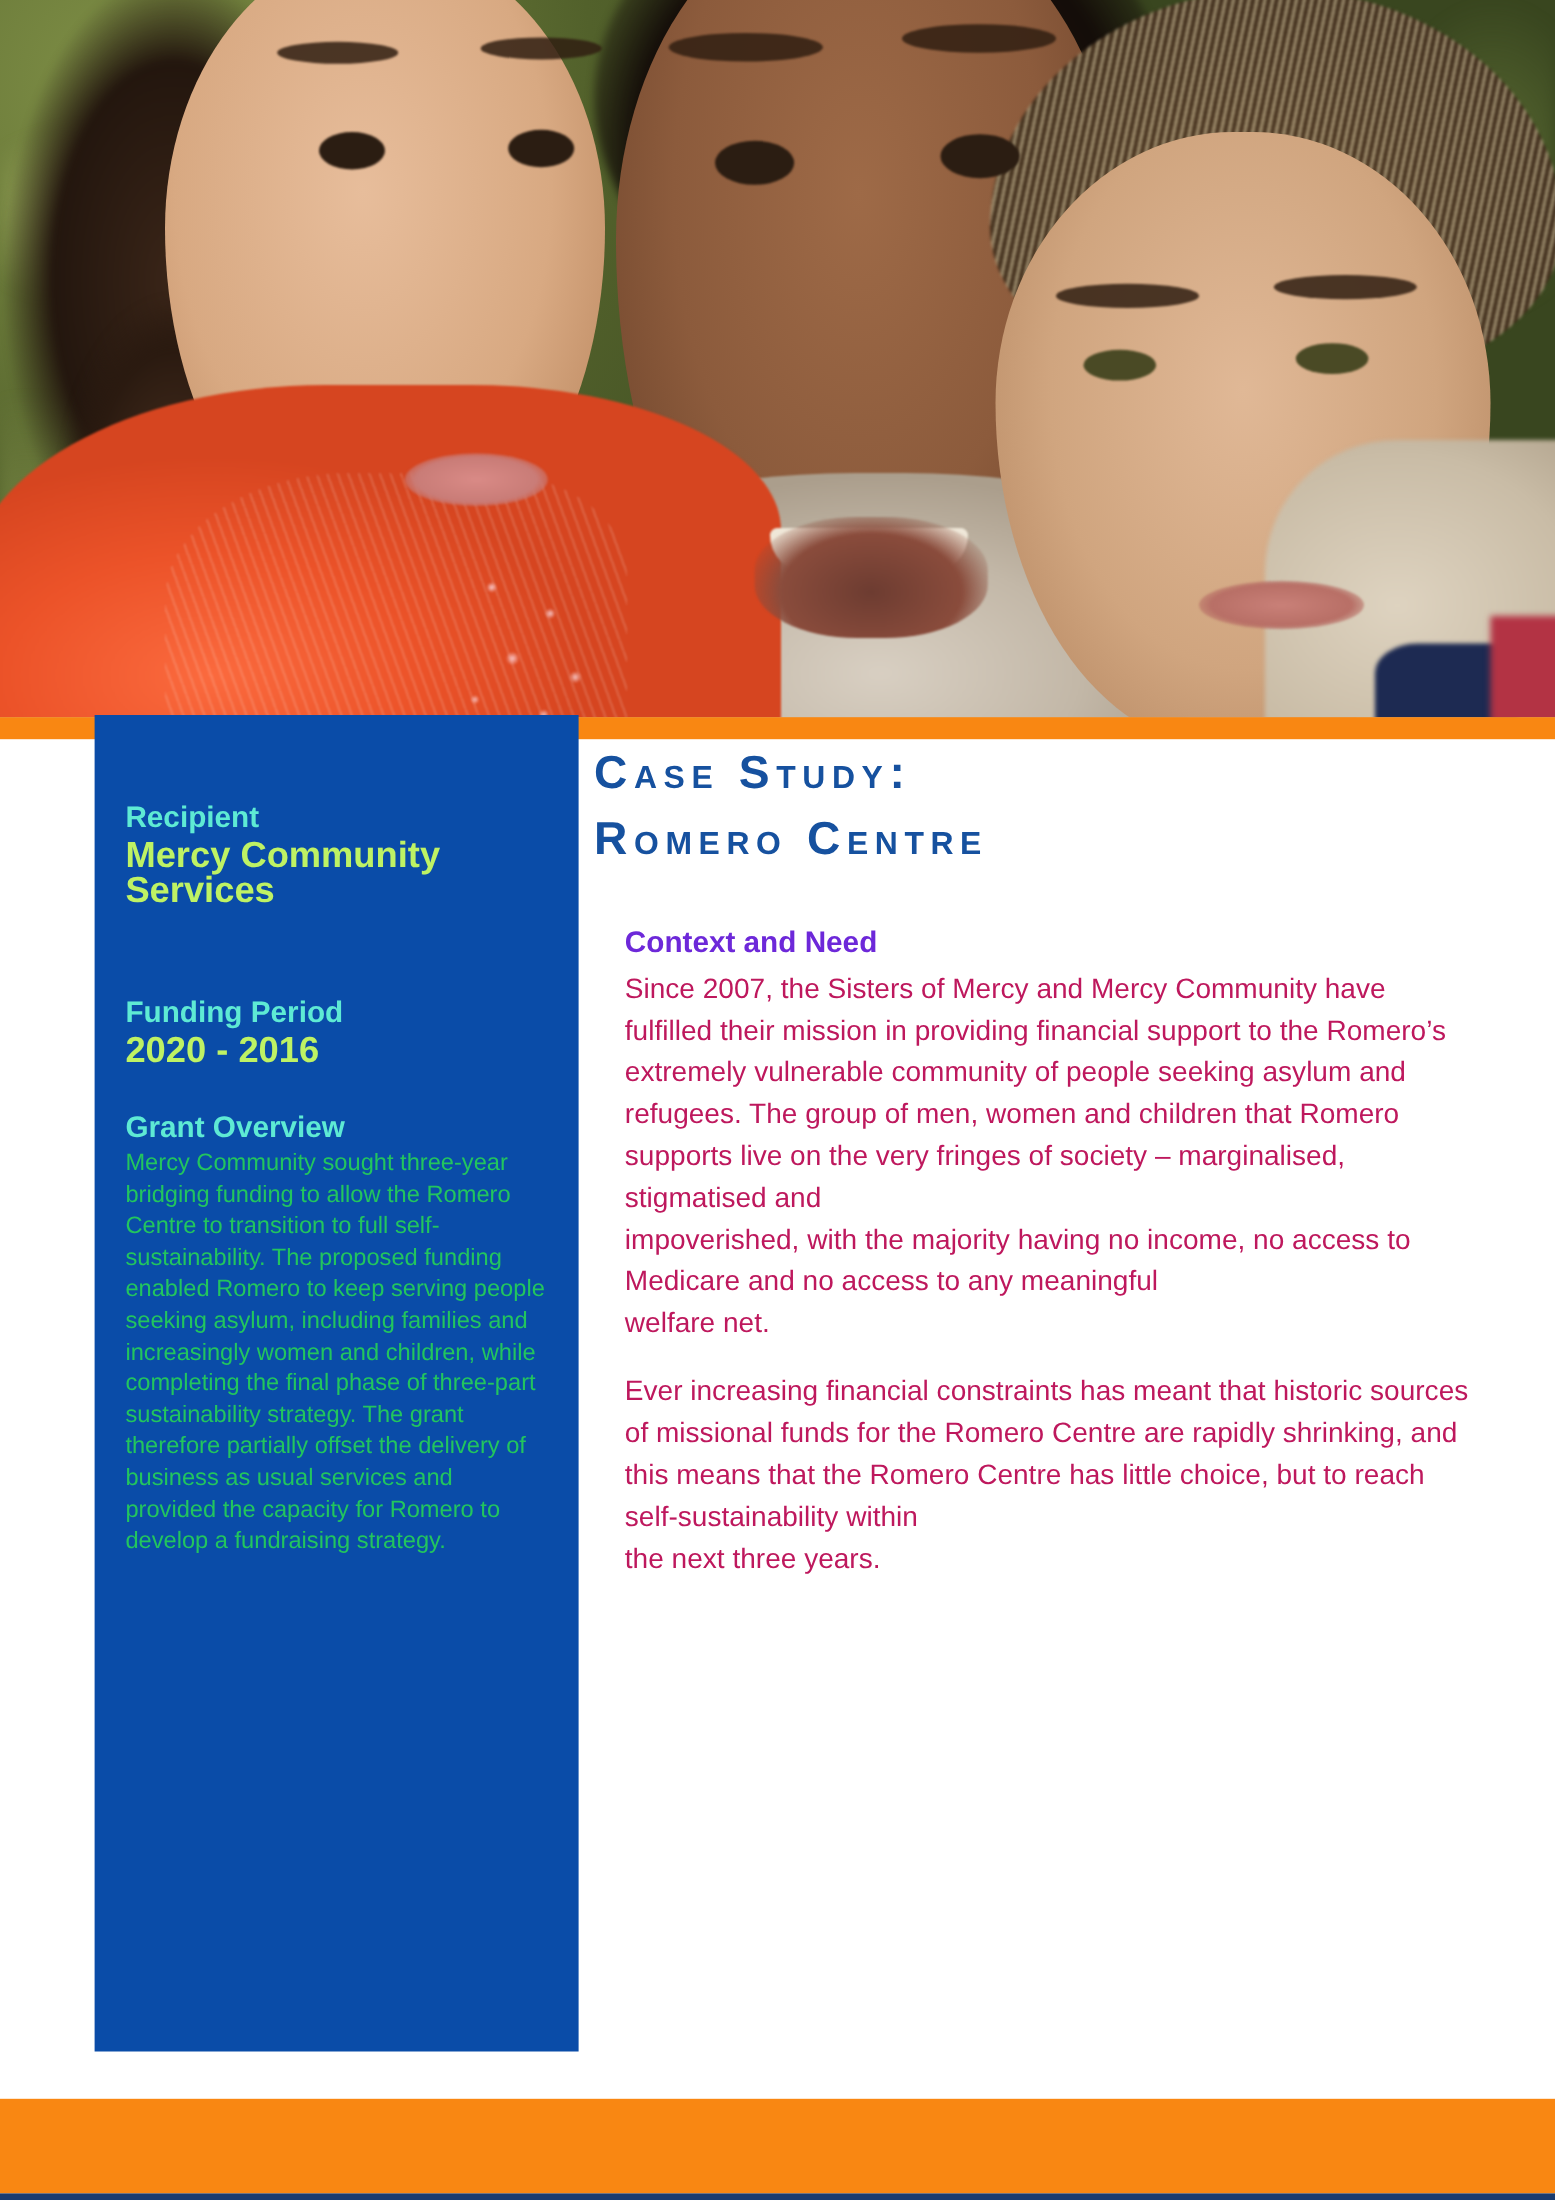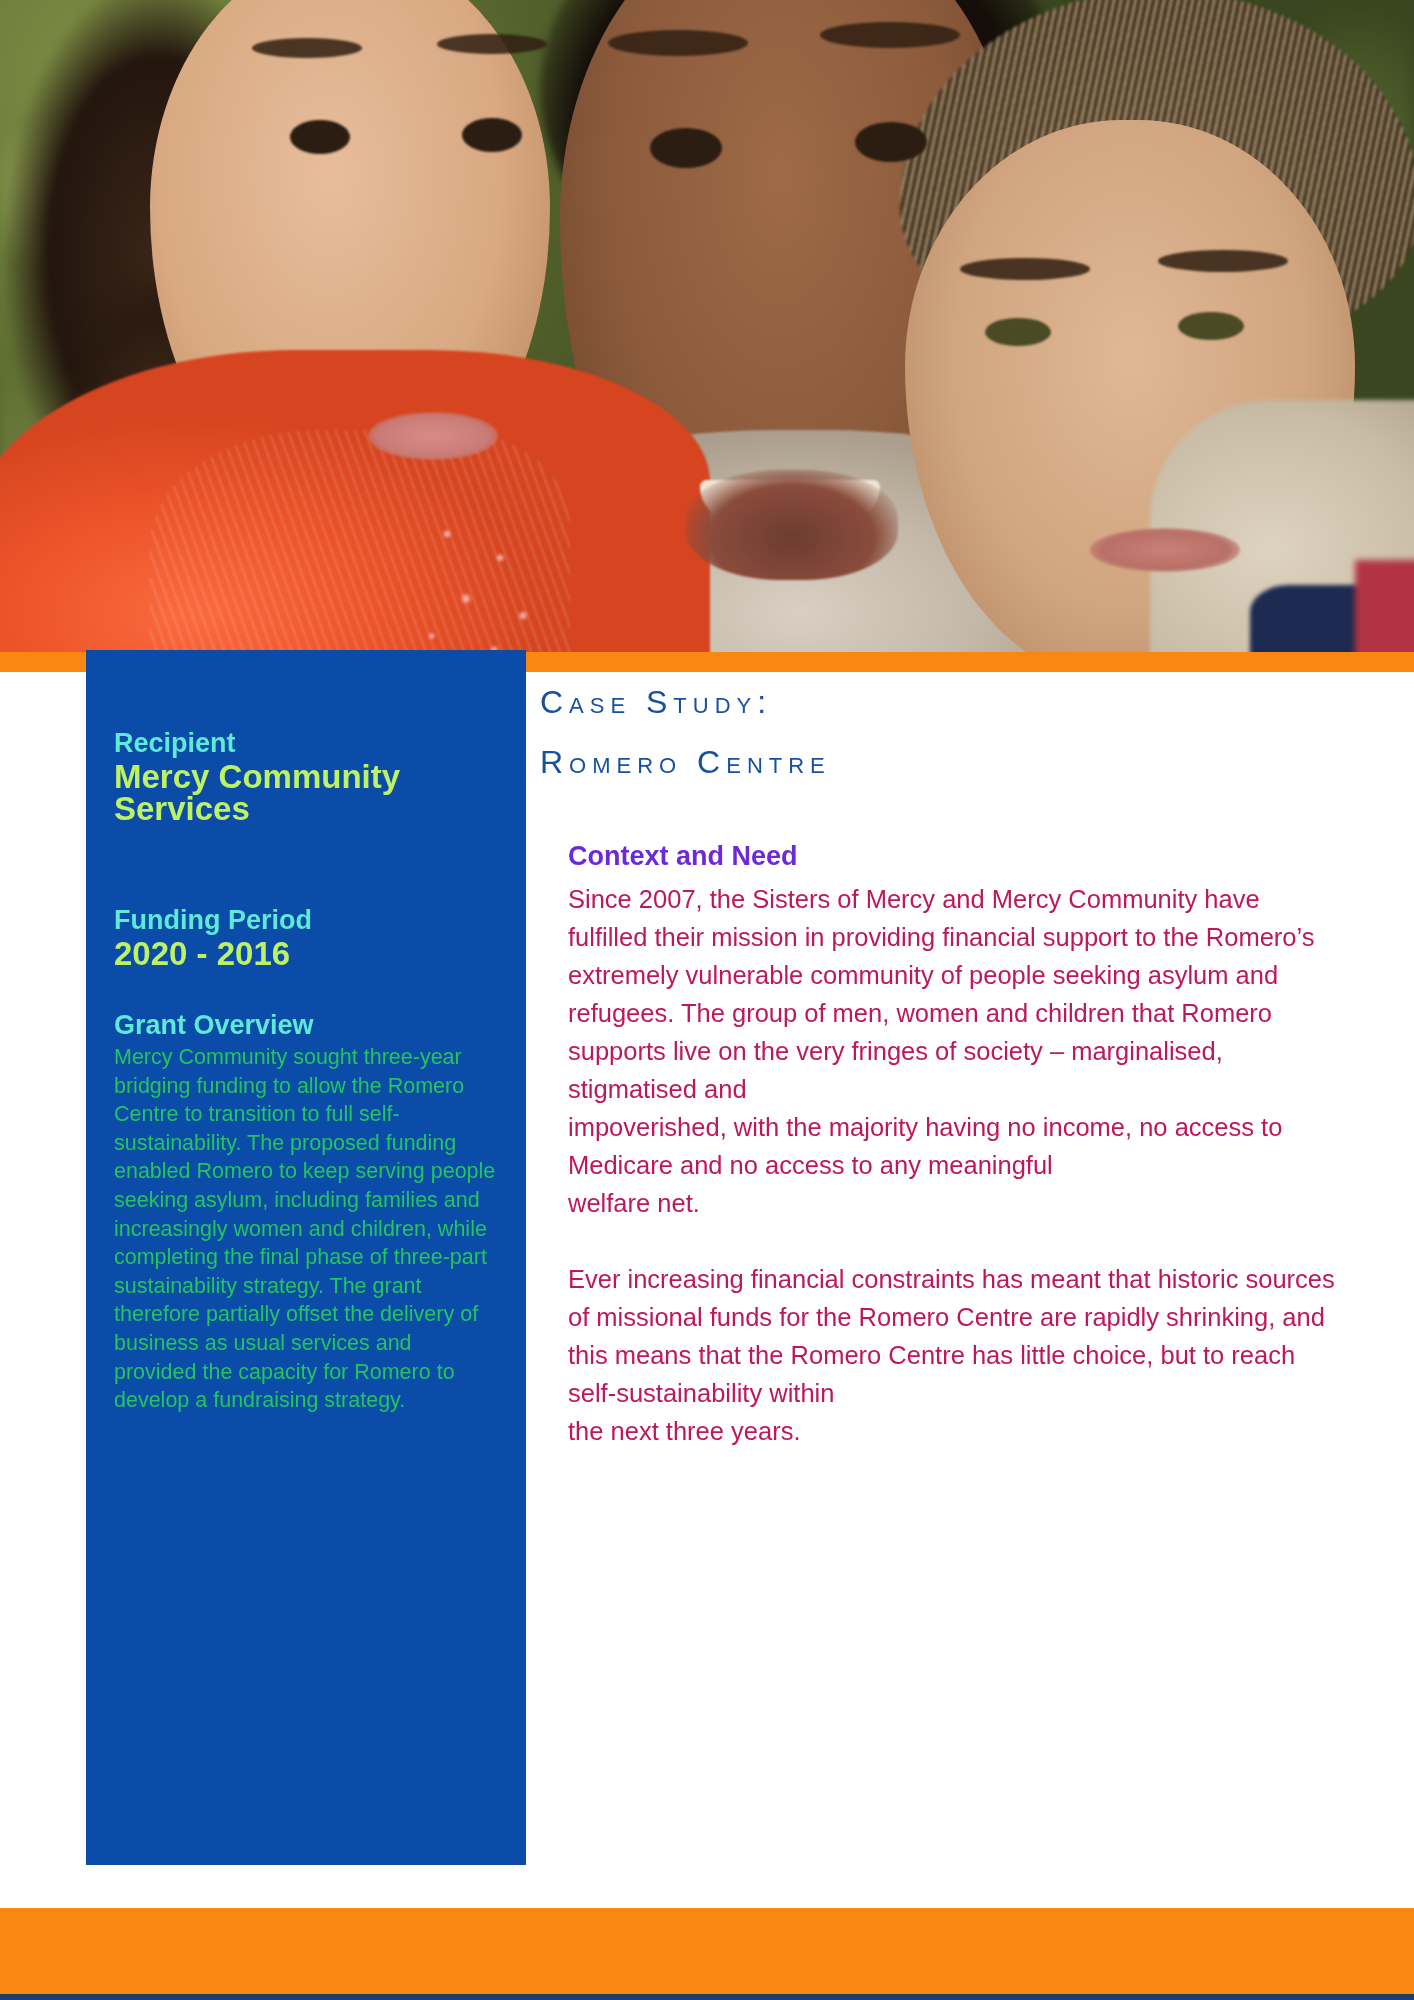--- a/index.html
+++ b/index.html
@@ -225,24 +225,24 @@
 
   
   .main {
     position: absolute;
     left: 540px;
     top: 672px;
     width: 800px;
   }
   .title {
     color: #16519f;
-    font-size: 32px;
+    font-size: 42px;
     line-height: 60px;
     letter-spacing: 6px;
-    font-weight: normal;
+    font-weight: bold;
     font-variant: small-caps;
     margin: 0;
     padding: 0 0 0 0;
     white-space: pre-line;
   }
   .section {
     margin: 48px 0 0 28px;
     width: 770px;
   }
   .sec-heading {
@@ -252,21 +252,21 @@
     line-height: 32px;
     margin: 0 0 8px 0;
   }
   .sec-para {
     color: #be185d;
     font-size: 25.5px;
     line-height: 38px;
     margin: 0;
     white-space: pre-line;
   }
-  .sec-para + .sec-para { margin-top: 38px; }
+  .sec-para + .sec-para { margin-top: 24px; }
 
   
   .band-bottom {
     position: absolute;
     left: 0;
     top: 1908px;
     width: 1414px;
     height: 86px;
     background: #f98712;
   }

